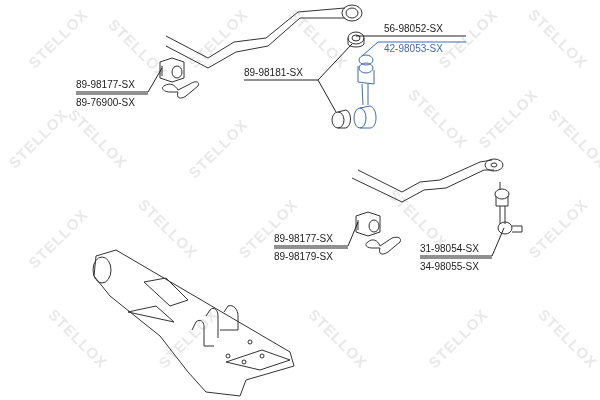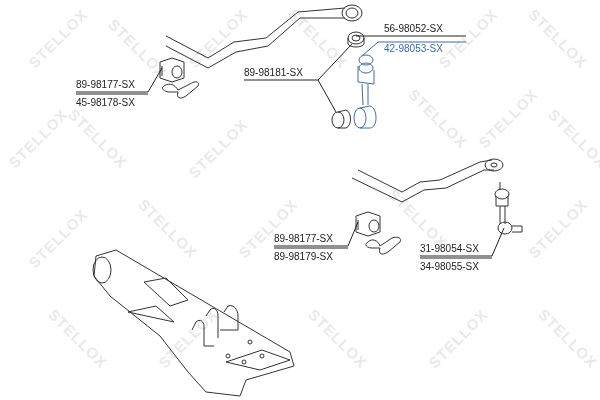--- a/index.html
+++ b/index.html
@@ -122,21 +122,21 @@
         <path d="M362,56 L378,42 L466,42" stroke="#3b6bb0"></path>
         <path d="M274,246 L348,246 L358,222"></path>
         <path d="M274,248 L348,248"></path>
         <path d="M420,256 L492,256 L504,228"></path>
         <path d="M420,258 L492,258"></path>
       </g>
     </g>
   </svg>
 
   <div class="label" style="left:76px;top:78px">89-98177-SX</div>
-  <div class="label" style="left:76px;top:96px">45-98178-SX</div>
+  <div class="label" style="left:76px;top:96px">89-76900-SX</div>
   <div class="label" style="left:244px;top:66px">89-98181-SX</div>
   <div class="label" style="left:384px;top:22px">56-98052-SX</div>
   <div class="label blue" style="left:384px;top:42px">42-98053-SX</div>
   <div class="label" style="left:274px;top:232px">89-98177-SX</div>
   <div class="label" style="left:274px;top:250px">89-98179-SX</div>
   <div class="label" style="left:420px;top:242px">31-98054-SX</div>
   <div class="label" style="left:420px;top:260px">34-98055-SX</div>
 </div>
 
 </body></html>

